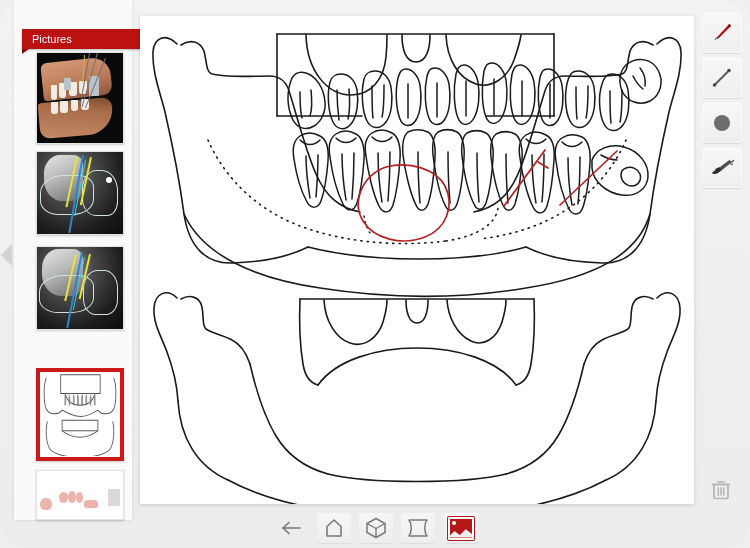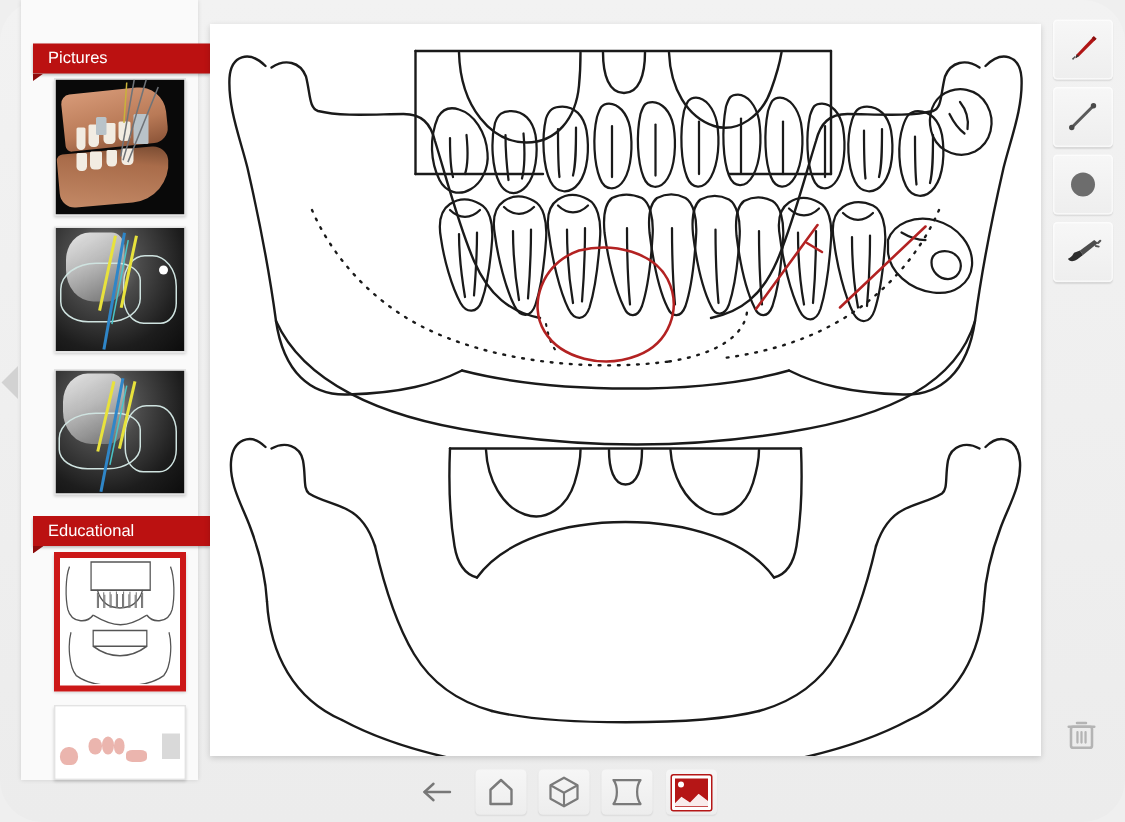--- a/index.html
+++ b/index.html
@@ -216,23 +216,20 @@
         <div class="outline" style="left:2%;top:34%;width:62%;height:44%;"></div>
         <div class="outline" style="left:54%;top:28%;width:38%;height:52%;border-radius:42% 40% 34% 36%;"></div>
         <div class="ln y" style="left:44%;top:8%;width:2px;height:58%;transform:rotate(13deg);"></div>
         <div class="ln y" style="left:61%;top:8%;width:2px;height:56%;transform:rotate(13deg);"></div>
         <div class="ln b" style="left:51%;top:6%;width:2px;height:94%;transform:rotate(11deg);"></div>
         <div class="ln c" style="left:55%;top:12%;width:1px;height:66%;transform:rotate(12deg);"></div>
       </div>
       <span class="sr">CT cross-section slice 2</span>
     </div>
 
-    <div class="ribbon" id="ribbon-educational">
-      <span>Educational</span>
-    </div>
 
     <div class="thumb selected" id="thumb-4">
       <div class="eduart">
         <svg viewBox="0 0 554 488" preserveAspectRatio="none" style="width:100%;height:100%;">
           <g fill="none" stroke="#555" stroke-width="6">
             <path d="M38 28 C18 70 18 150 30 196 C48 250 120 250 150 218"></path>
             <path d="M140 10 L420 10 L420 120 L140 120 Z"></path>
             <path d="M516 28 C536 70 536 150 524 196 C506 250 434 250 404 218"></path>
             <path d="M150 218 C250 268 310 268 404 218"></path>
             <path d="M170 120 C190 180 240 190 277 190 C314 190 364 180 384 120"></path>

